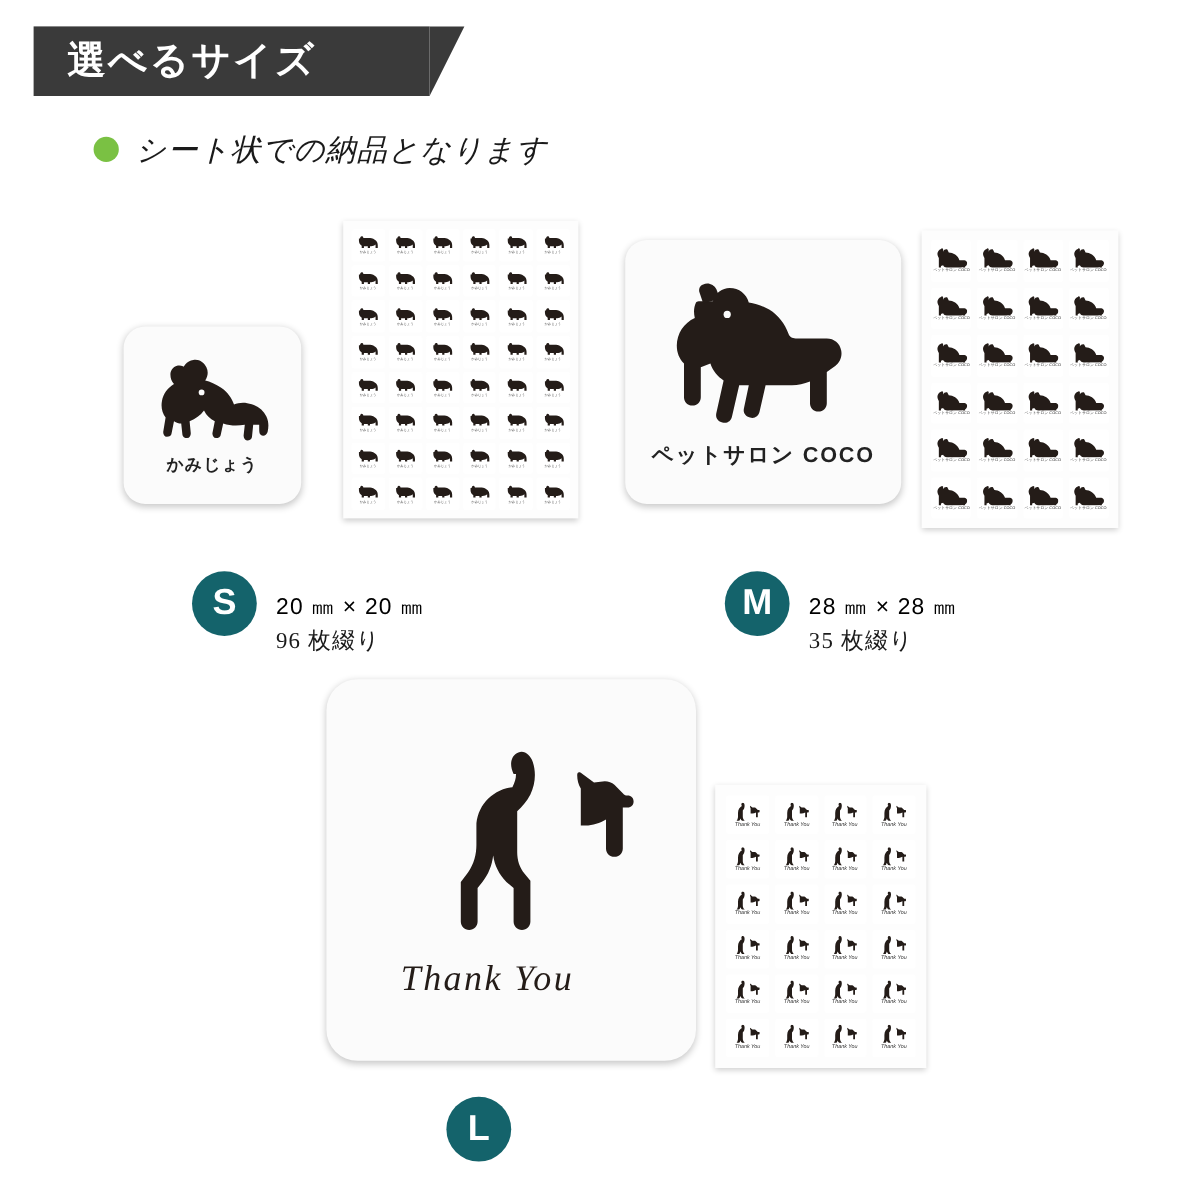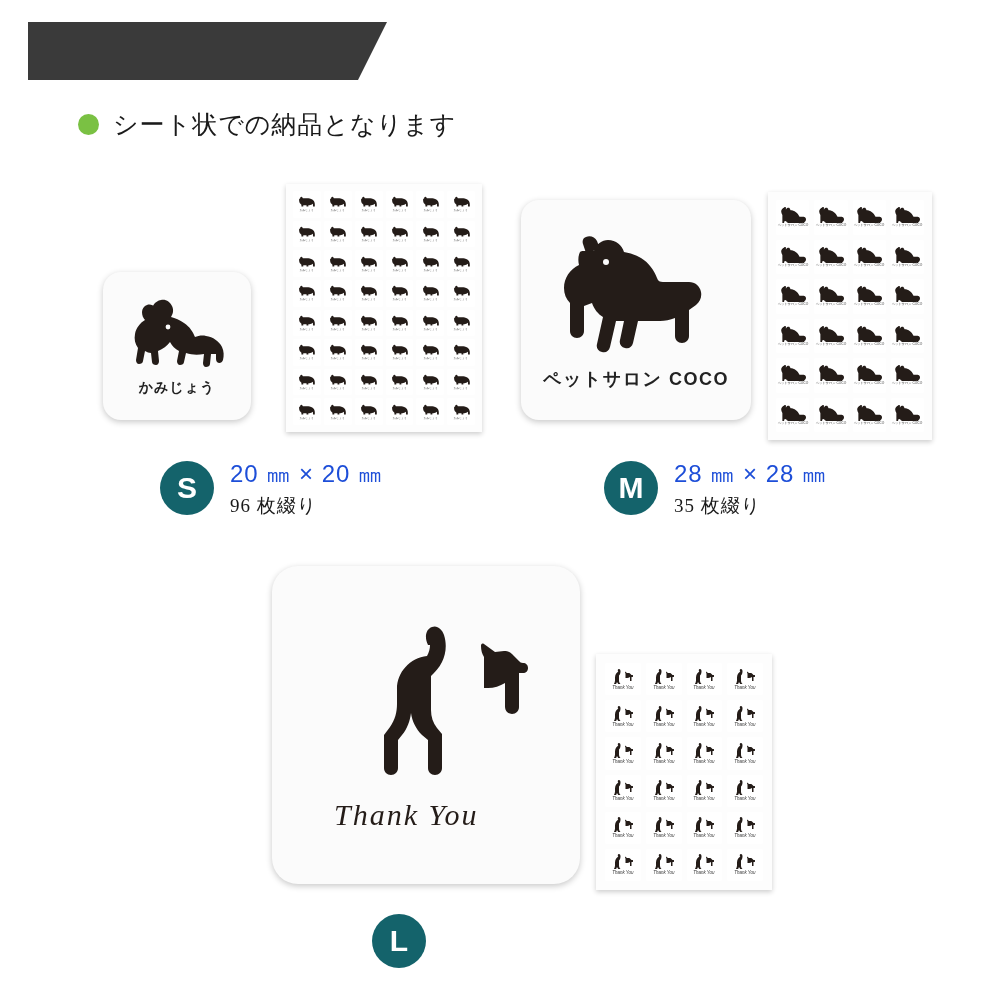--- a/index.html
+++ b/index.html
@@ -48,20 +48,21 @@
     border-top: 58px solid #3a3a3a;
     border-right: 29px solid transparent;
   }
   
   .bullet-row {
     position: absolute;
     left: 78px;
     top: 108px;
     display: flex;
     align-items: center;
+    font-style: italic;
   }
   .bullet-dot {
     width: 21px;
     height: 21px;
     border-radius: 50%;
     background: #7ac143;
     margin-right: 14px;
   }
   .bullet-text {
     font-size: 25px;
@@ -138,42 +139,44 @@
     display: flex;
     align-items: center;
     justify-content: center;
     flex: none;
   }
   .size-text {
     margin-left: 16px;
     line-height: 1.45;
   }
   .size-text .dim {
-    font-size: 24px;
-    color: #1d4ed8;
+    font-size: 19px;
+    color: #000000;
     letter-spacing: 1px;
     white-space: nowrap;
+    margin-top: 36px;
   }
   .size-text .count {
     font-size: 19px;
     color: #1a1a1a;
     letter-spacing: 1px;
     white-space: nowrap;
     font-family: Liberation Serif, serif;
   }
 
   svg { display: block; }
   .sil { fill: #241c18; }
 </style>
 </head>
 <body>
 
 <div class="page">
 
   <div class="header-banner">
+    <span class="title">選べるサイズ</span>
     <span class="tail"></span>
   </div>
 
   <div class="bullet-row">
     <span class="bullet-dot"></span>
     <span class="bullet-text">シート状での納品となります</span>
   </div>
 
   <div class="card" style="left:103px; top:272px; width:148px; height:148px;">
     <span>

